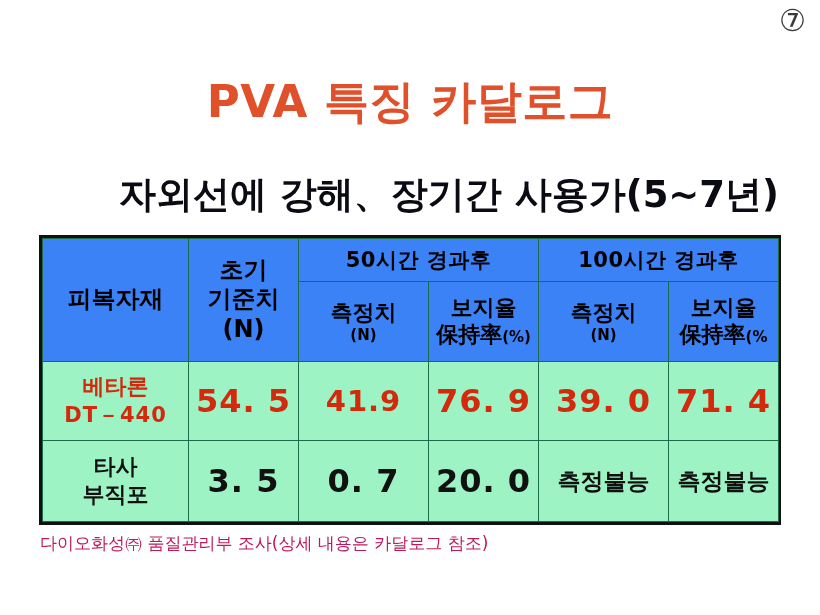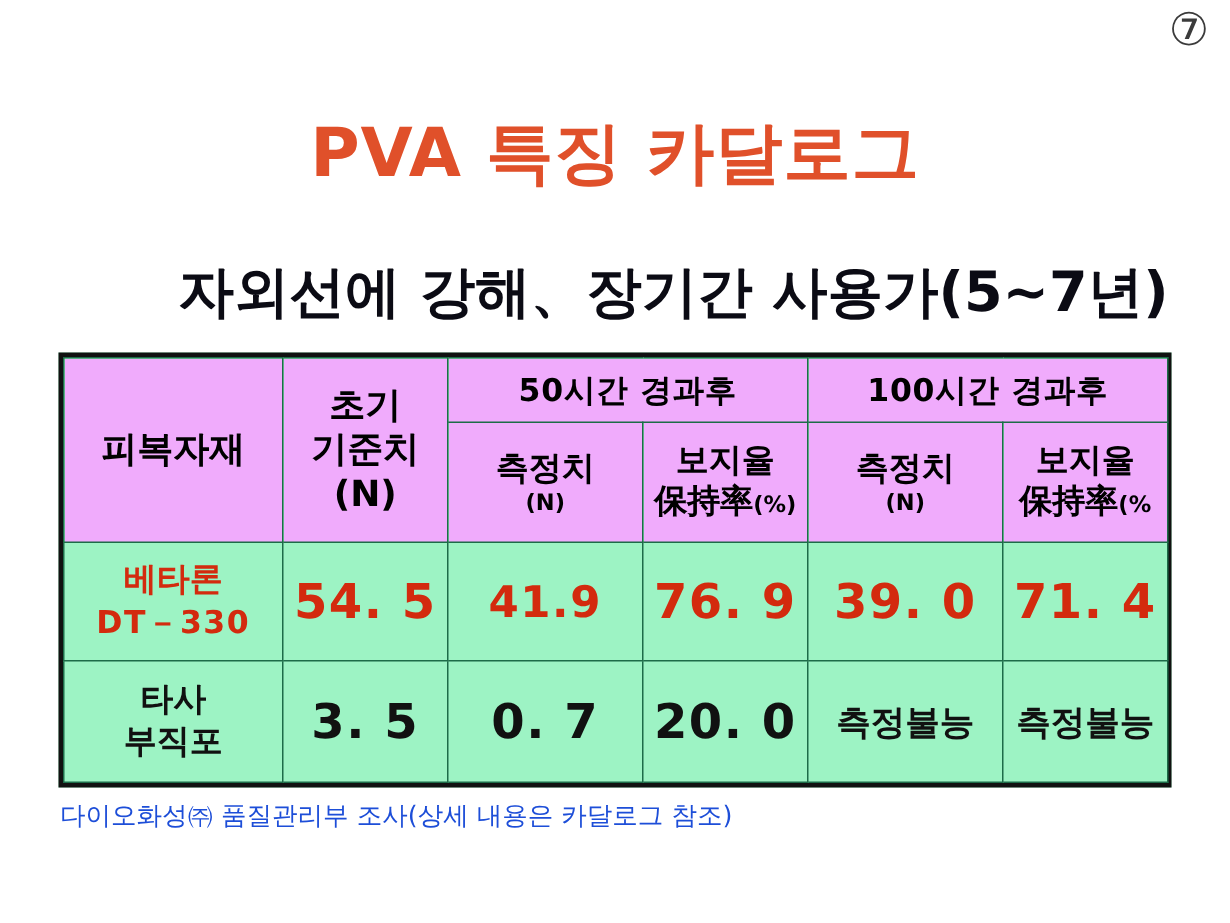--- a/index.html
+++ b/index.html
@@ -76,21 +76,21 @@
   table#data-table td {
     border: 1px solid #1d6b48;
     text-align: center;
     vertical-align: middle;
     padding: 0 2px;
     overflow: hidden;
   }
 
   
   .hdr {
-    background: #f0abfc;
+    background: #3b82f6;
     color: #000000;
     font-weight: bold;
     font-family: "DejaVu Sans", "Liberation Sans", sans-serif;
   }
   .hdr-group {
     font-size: 21px;
     letter-spacing: 0.5px;
     white-space: nowrap;
   }
   .hdr-tall {
@@ -145,21 +145,21 @@
     font-size: 21px;
     letter-spacing: 1px;
   }
 
   
   #footnote {
     position: absolute;
     left: 40px;
     top: 532px;
     font-size: 17px;
-    color: #1d4ed8;
+    color: #be185d;
     white-space: nowrap;
     font-family: "DejaVu Sans", "Liberation Sans", sans-serif;
   }
 </style>
 </head>
 <body>
 
 <div id="page-number">⑦</div>
 
 <div id="slide-title">PVA 특징 카달로그</div>
@@ -204,21 +204,21 @@
         </td>
         <td class="hdr hdr-sub">
           <div>보지율</div>
           <div><span>保持率</span><span class="pct">(%</span></div>
         </td>
       </tr>
 
       <tr>
         <td class="body-cell row-betalon name-cell">
           <div>베타론</div>
-          <div class="sub">DT－330</div>
+          <div class="sub">DT－440</div>
         </td>
         <td class="body-cell row-betalon val-num">54. 5</td>
         <td class="body-cell row-betalon val-num-wrap">41.9</td>
         <td class="body-cell row-betalon val-num">76. 9</td>
         <td class="body-cell row-betalon val-num">39. 0</td>
         <td class="body-cell row-betalon val-num">71. 4</td>
       </tr>
 
       <tr>
         <td class="body-cell row-other name-cell">

